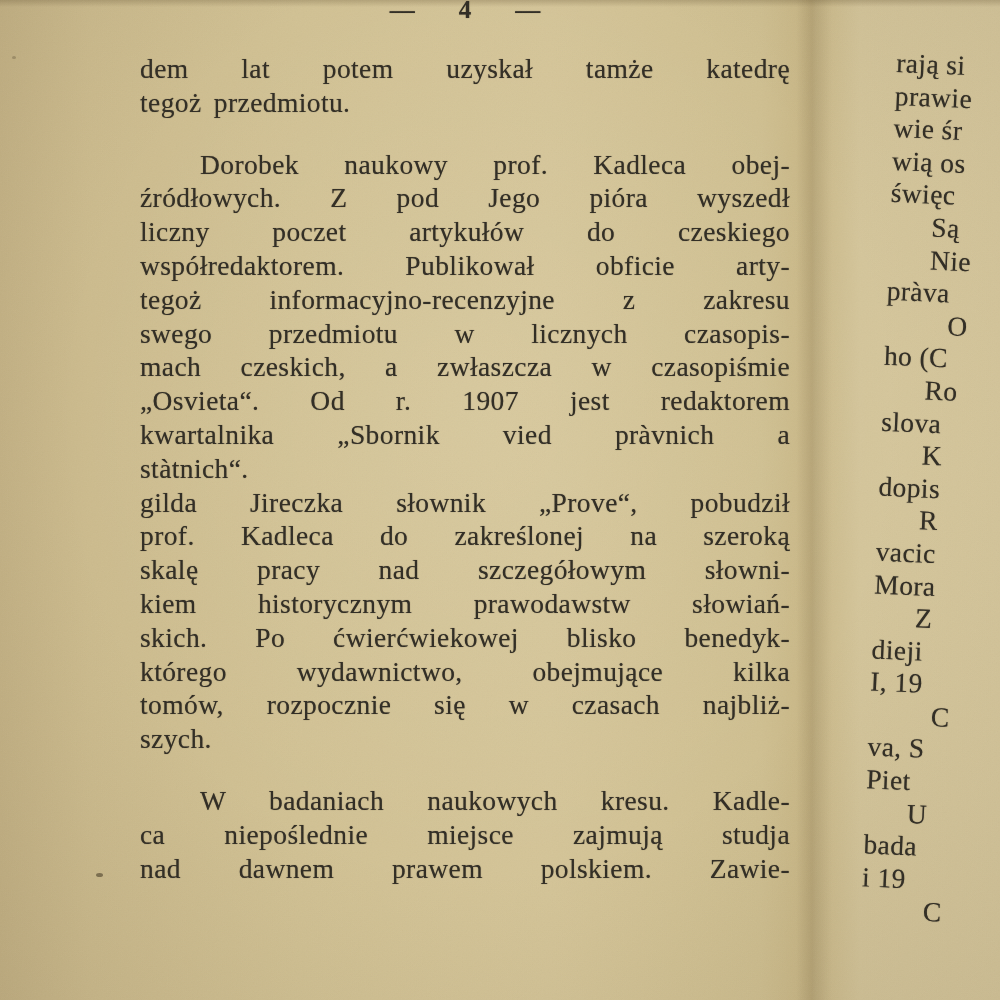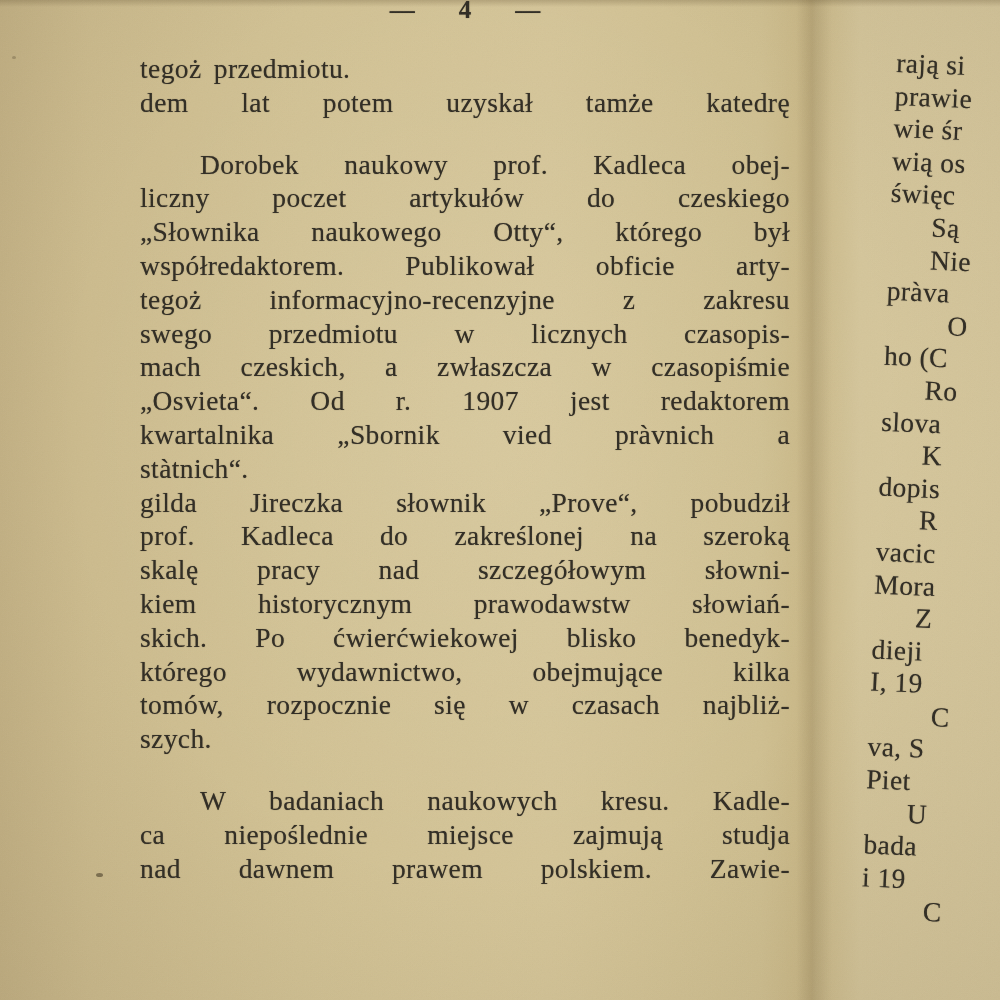--- a/index.html
+++ b/index.html
@@ -65,27 +65,27 @@
 <div class="scan">
 
   <div class="page-head">
     <span>—</span>
     <span>4</span>
     <span>—</span>
   </div>
 
   <div class="left-page-text" id="left-text">
       <div class="para">
+        <div class="line">dem lat potem uzyskał tamże katedrę</div>
         <div class="line plain">tegoż przedmiotu.</div>
-        <div class="line">dem lat potem uzyskał tamże katedrę</div>
       </div>
       <div class="para">
         <div class="line ind">Dorobek naukowy prof. Kadleca obej-</div>
+        <div class="line">źródłowych. Z pod Jego pióra wyszedł</div>
         <div class="line">liczny poczet artykułów do czeskiego</div>
-        <div class="line">„Słownika naukowego Otty“, którego był</div>
         <div class="line">współredaktorem. Publikował obficie arty-</div>
         <div class="line">tegoż informacyjno-recenzyjne z zakresu</div>
         <div class="line">swego przedmiotu w licznych czasopis-</div>
         <div class="line">mach czeskich, a zwłaszcza w czasopiśmie</div>
         <div class="line">„Osvieta“. Od r. 1907 jest redaktorem</div>
         <div class="line">kwartalnika „Sbornik vied pràvnich a</div>
         <div class="line plain">stàtnich“.</div>
       </div>
       <div class="para">
         <div class="line">gilda Jireczka słownik „Prove“, pobudził</div>

